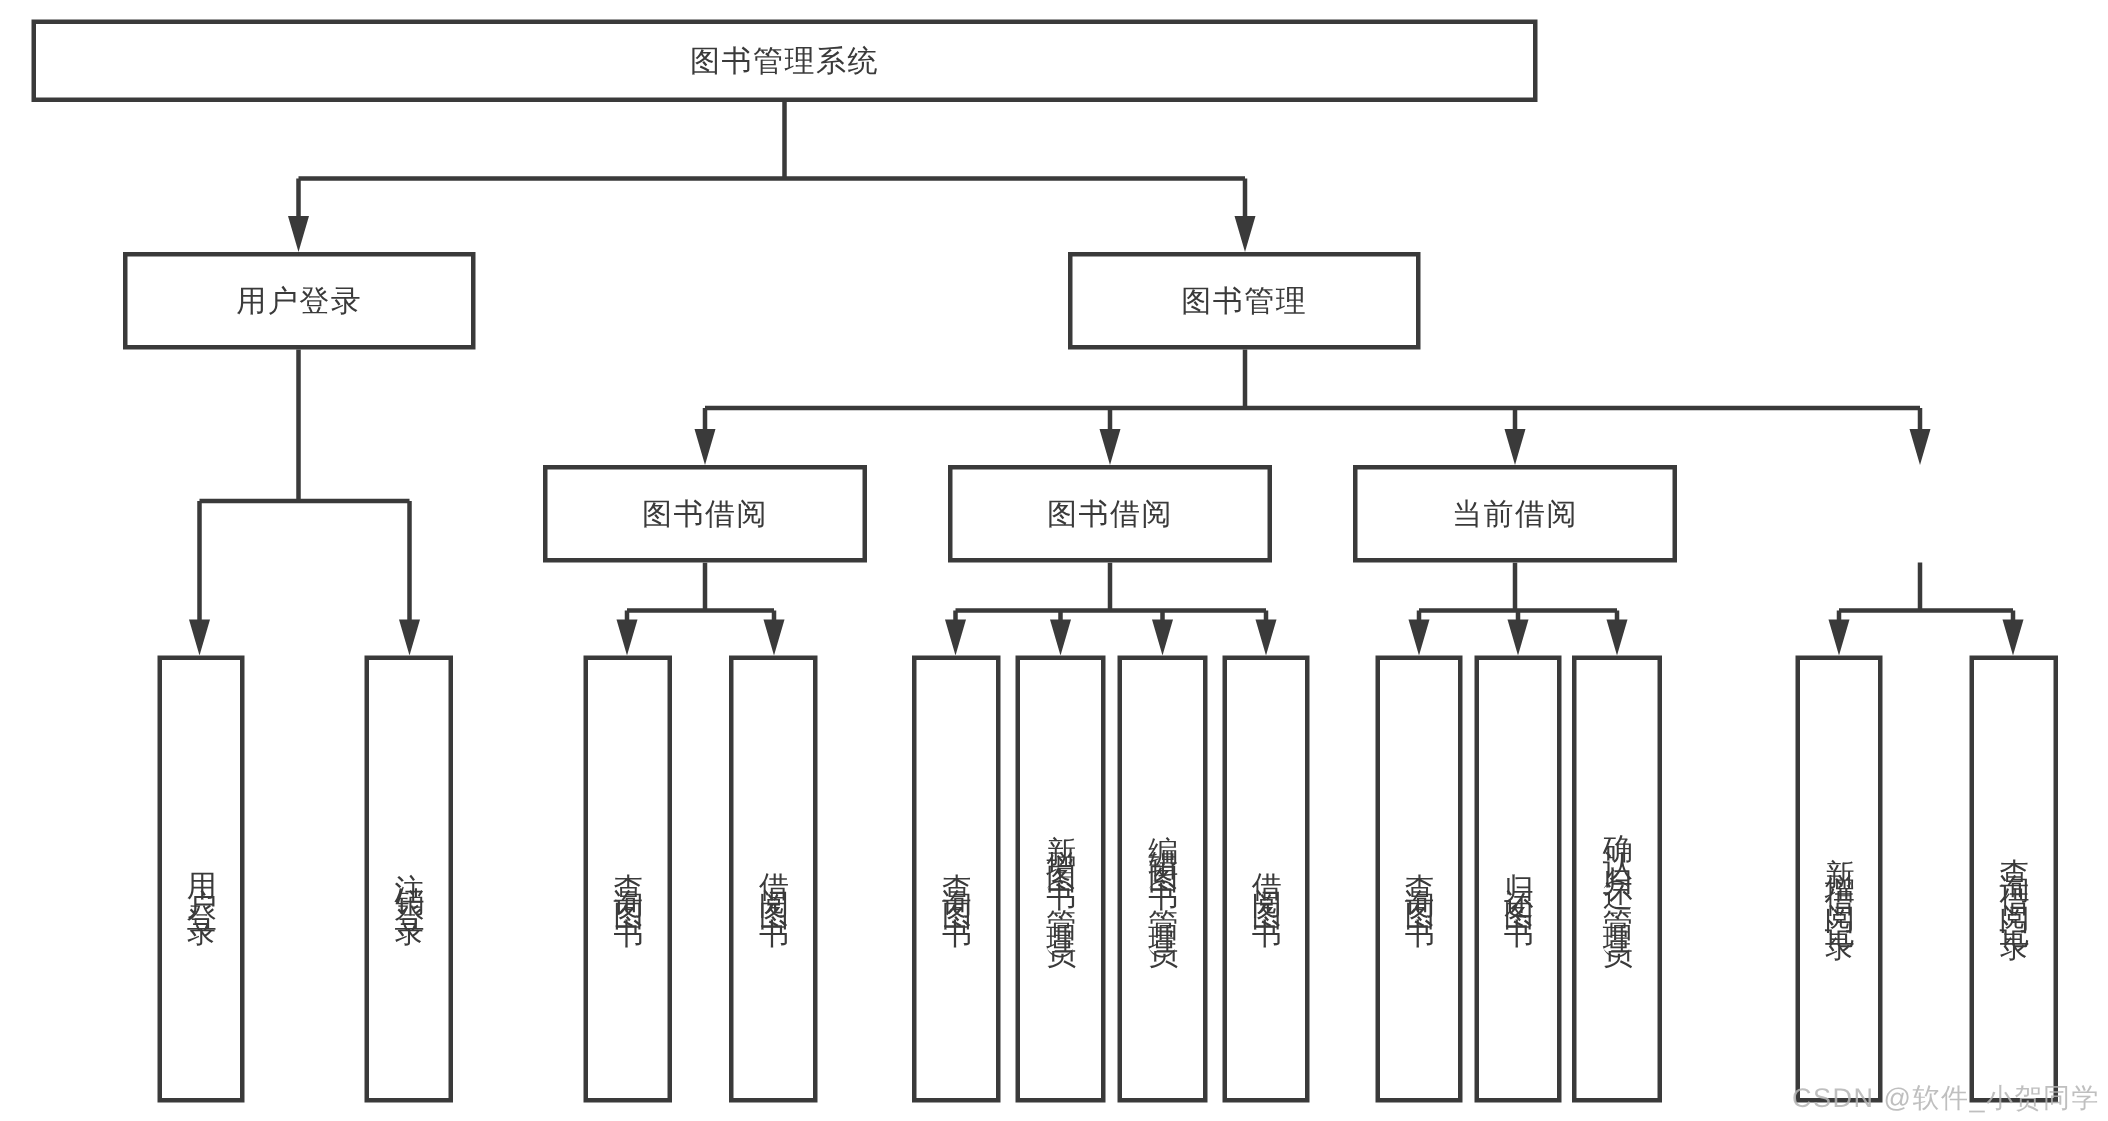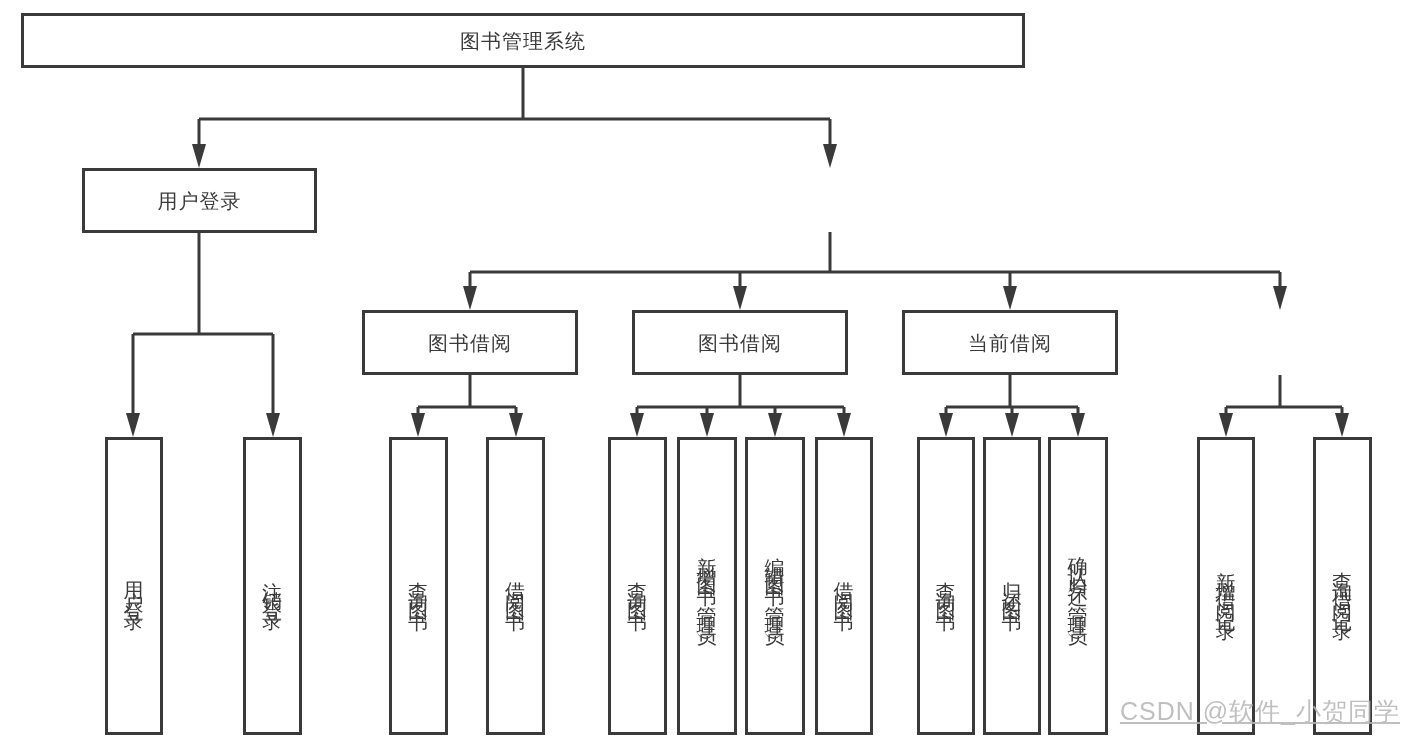--- a/index.html
+++ b/index.html
@@ -26,27 +26,26 @@
   .hbox{letter-spacing:1px;}
   .vbox{
     writing-mode:vertical-rl;
     text-orientation:mixed;
     letter-spacing:10px;
     font-size:20px;
   }
   .watermark{
     position:absolute;
     right:5px;
-    bottom:19px;
-    font-size:25px;
+    bottom:3px;
+    font-size:18px;
     color:#b5b5b5;
     letter-spacing:1px;
     opacity:0.85;
     white-space:nowrap;
-    text-decoration:underline;
   }
 </style>
 </head>
 <body>
 
 <div class="canvas">
 
   <svg class="connectors" width="1405" height="747" viewBox="0 0 1405 747">
     <g stroke="#3a3a3a" stroke-width="3" fill="none">
 
@@ -83,20 +82,21 @@
       <polygon points="1005,413 1019,413 1012,437"></polygon>
       <polygon points="1071,413 1085,413 1078,437"></polygon>
       <polygon points="1219,413 1233,413 1226,437"></polygon>
       <polygon points="1335,413 1349,413 1342,437"></polygon>
     </g>
   </svg>
 
   <div class="box hbox" style="left:21px;top:13px;width:1004px;height:55px">图书管理系统</div>
 
   <div class="box hbox" style="left:82px;top:168px;width:235px;height:65px">用户登录</div>
+  <div class="box hbox" style="left:712px;top:168px;width:235px;height:65px">图书管理</div>
 
   <div class="box hbox" style="left:362px;top:310px;width:216px;height:65px">图书借阅</div>
   <div class="box hbox" style="left:632px;top:310px;width:216px;height:65px">图书借阅</div>
   <div class="box hbox" style="left:902px;top:310px;width:216px;height:65px">当前借阅</div>
 
   <div class="box vbox" style="left:105px;top:437px;width:58px;height:298px">用户登录</div>
   <div class="box vbox" style="left:243px;top:437px;width:59px;height:298px">注销登录</div>
 
   <div class="box vbox" style="left:389px;top:437px;width:59px;height:298px">查询图书</div>
   <div class="box vbox" style="left:486px;top:437px;width:59px;height:298px">借阅图书</div>

